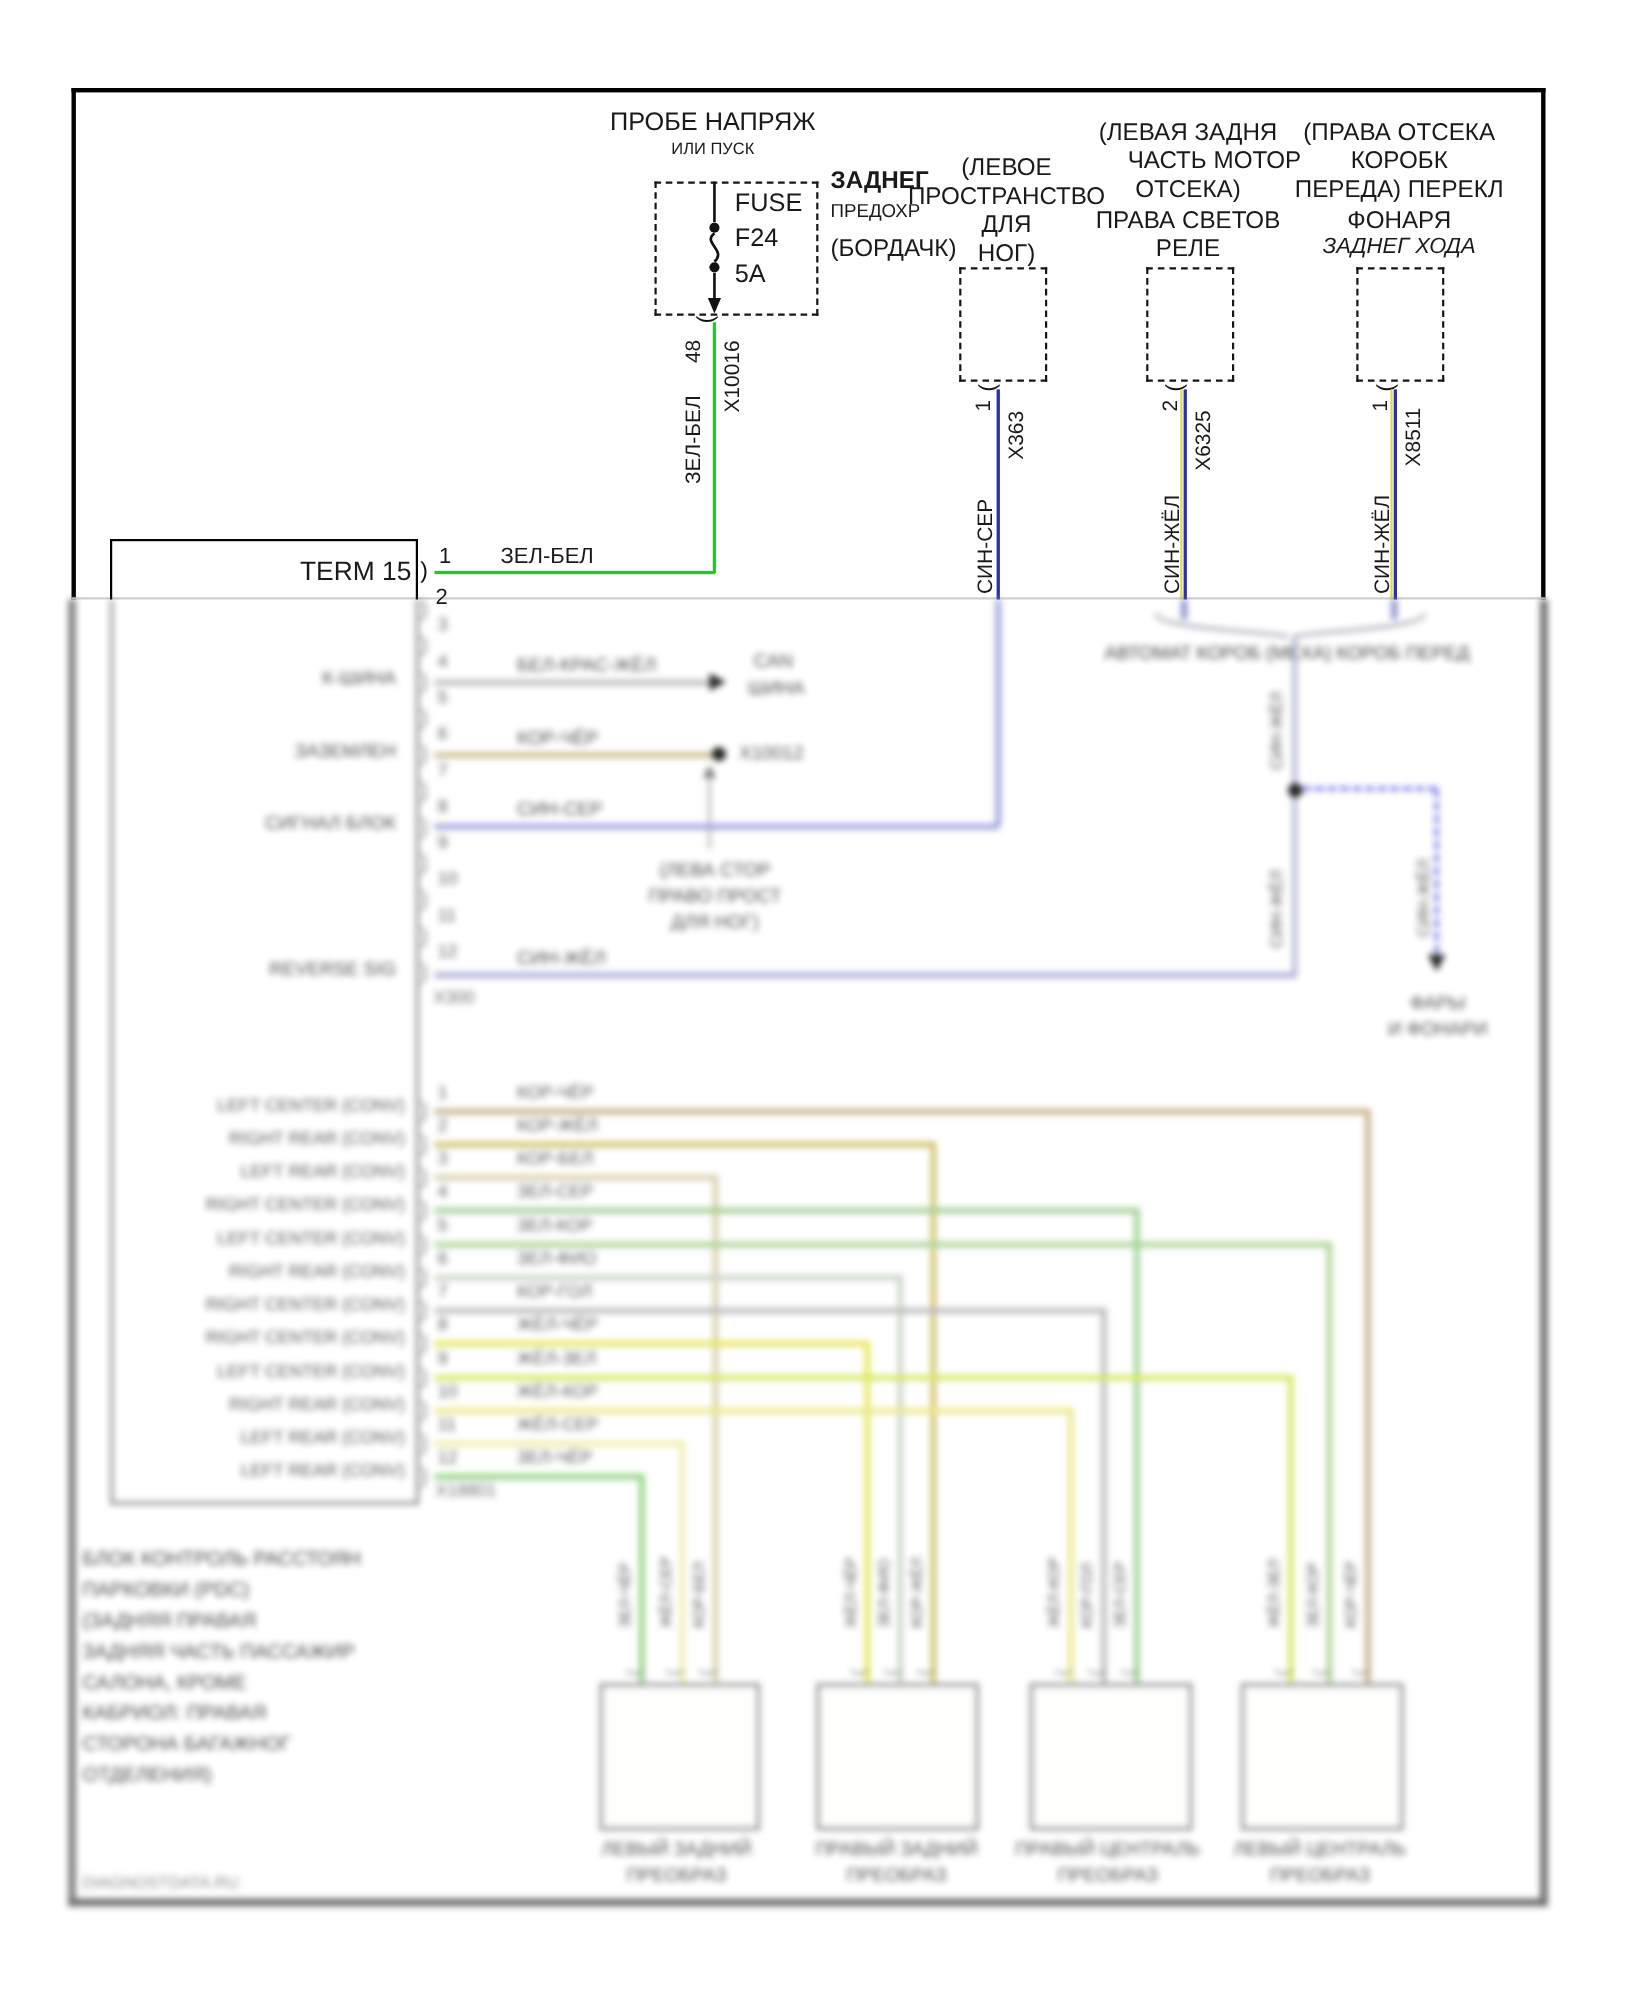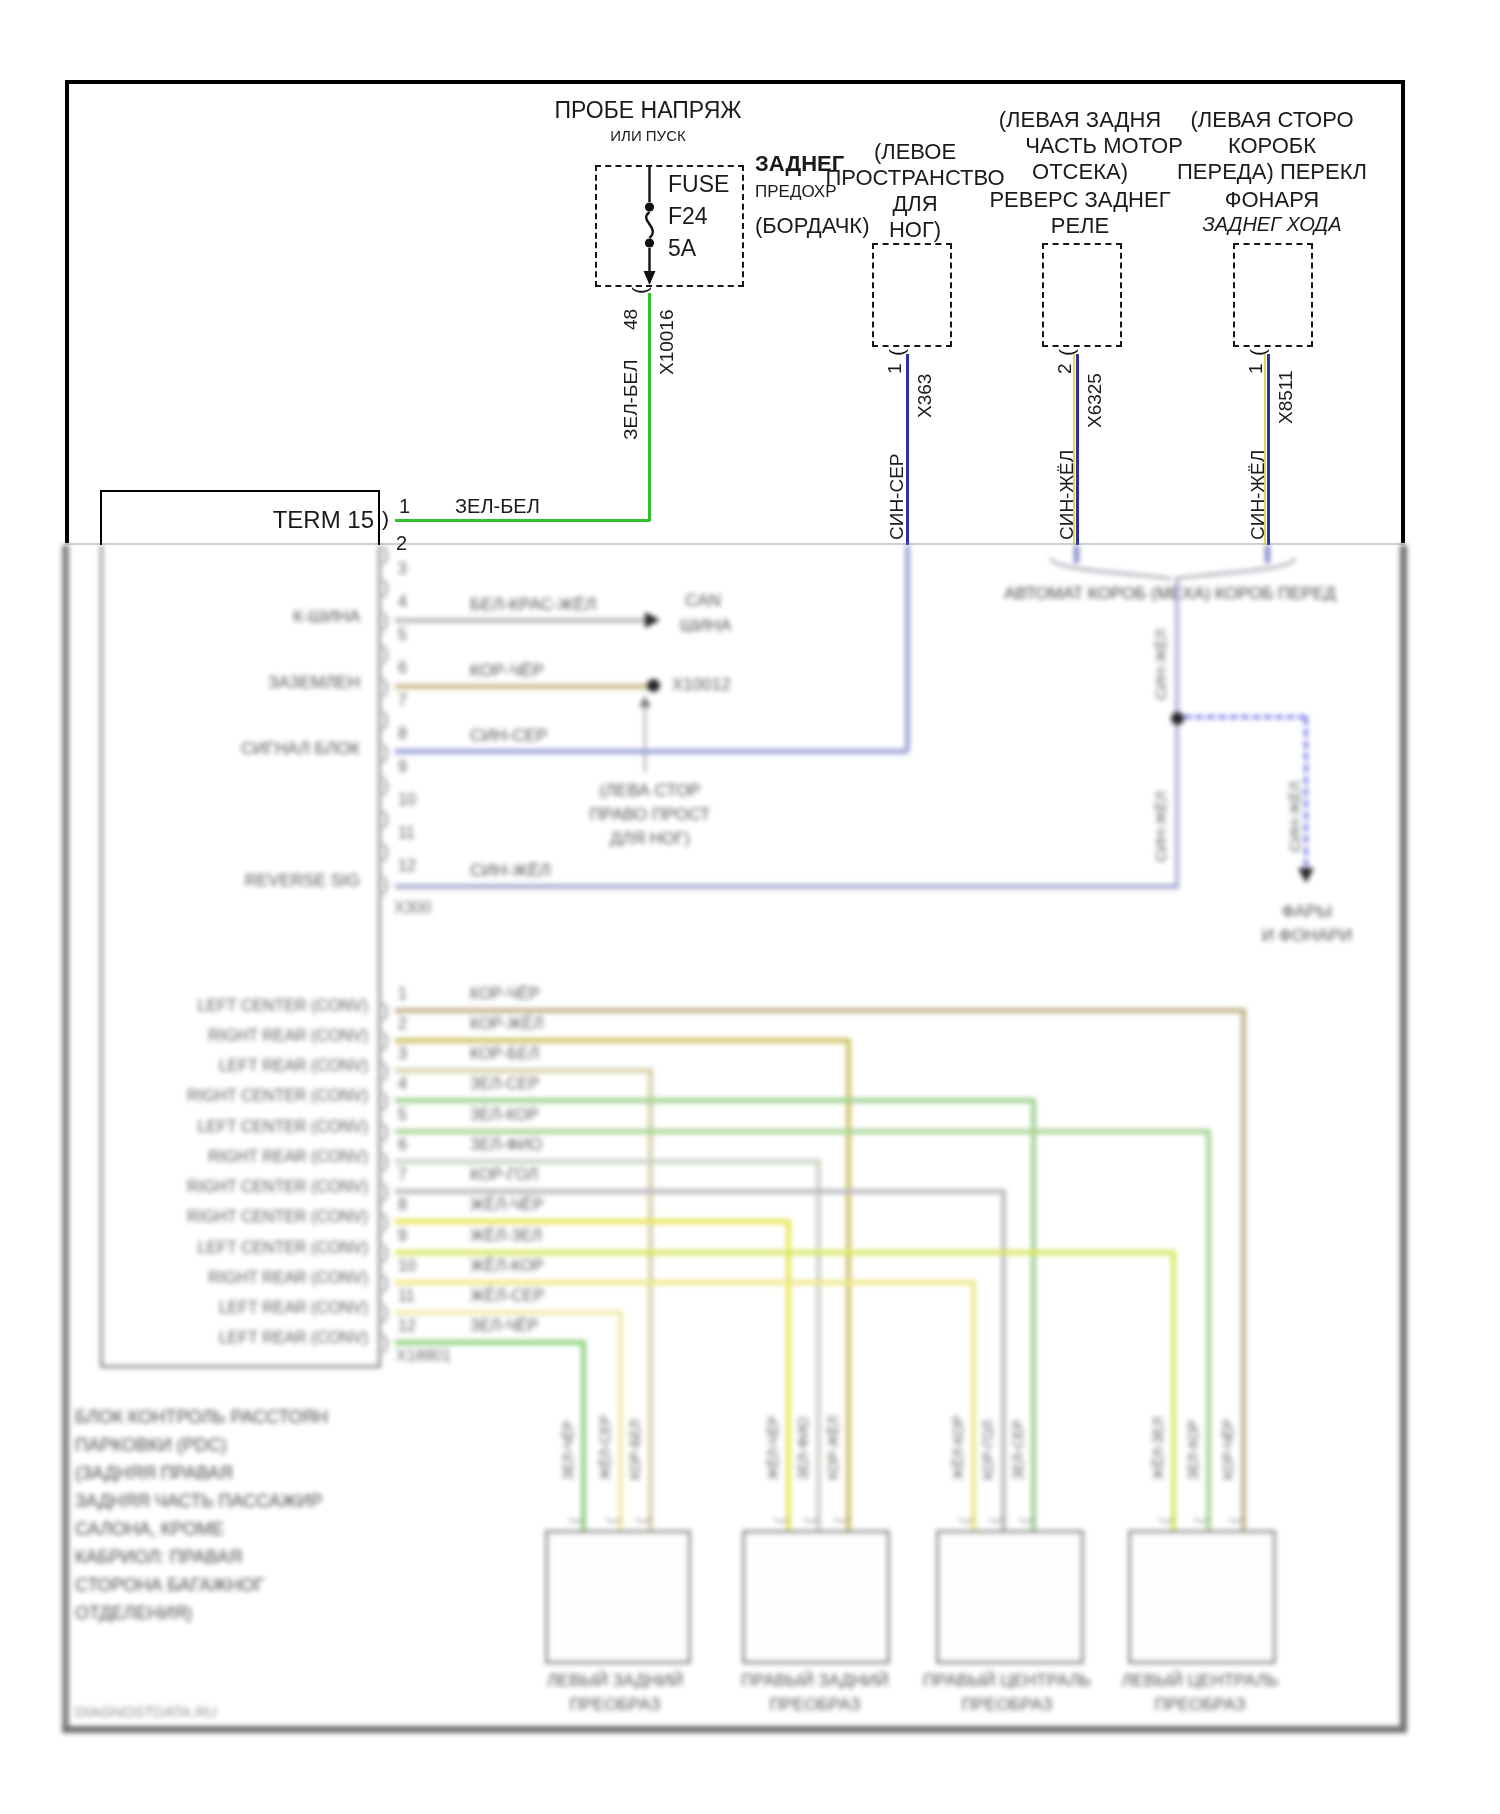--- a/index.html
+++ b/index.html
@@ -64,24 +64,24 @@
   <div class="lbl" style="left:755px;top:214px;font-size:22px;">(БОРДАЧК)</div>
 
   <div class="lbl c" style="left:915px;top:140px;font-size:22px;">(ЛЕВОЕ</div>
   <div class="lbl c" style="left:915px;top:166px;font-size:22px;">ПРОСТРАНСТВО</div>
   <div class="lbl c" style="left:915px;top:192px;font-size:22px;">ДЛЯ</div>
   <div class="lbl c" style="left:915px;top:218px;font-size:22px;">НОГ)</div>
 
   <div class="lbl c" style="left:1080px;top:108px;font-size:22px;">(ЛЕВАЯ ЗАДНЯ</div>
   <div class="lbl c" style="left:1080px;top:134px;font-size:22px;margin-left:24px;">ЧАСТЬ МОТОР</div>
   <div class="lbl c" style="left:1080px;top:160px;font-size:22px;">ОТСЕКА)</div>
-  <div class="lbl c" style="left:1080px;top:188px;font-size:22px;">РЕВЕРС ЗАДНЕГ</div>
+  <div class="lbl c" style="left:1080px;top:188px;font-size:22px;">ПРАВА СВЕТОВ</div>
   <div class="lbl c" style="left:1080px;top:214px;font-size:22px;">РЕЛЕ</div>
 
-  <div class="lbl c" style="left:1272px;top:108px;font-size:22px;">(ЛЕВАЯ СТОРО</div>
+  <div class="lbl c" style="left:1272px;top:108px;font-size:22px;">(ПРАВА ОТСЕКА</div>
   <div class="lbl c" style="left:1272px;top:134px;font-size:22px;">КОРОБК</div>
   <div class="lbl c" style="left:1272px;top:160px;font-size:22px;">ПЕРЕДА) ПЕРЕКЛ</div>
   <div class="lbl c" style="left:1272px;top:188px;font-size:22px;">ФОНАРЯ</div>
   <div class="lbl c" style="left:1272px;top:214px;font-size:20px;font-style:italic;">ЗАДНЕГ ХОДА</div>
 
   <div class="db" style="left:872px;top:243px;width:76px;height:100px;"></div>
   <span class="arc arcup" style="left:897px;top:342px;">)</span>
   <div class="ln" style="left:906px;top:354px;width:3px;height:191px;background:#2b2fa8;"></div>
   <span class="vt" style="left:884px;top:374px;font-size:19px;">1</span>
   <span class="vt" style="left:914px;top:418px;font-size:19px;">X363</span>

